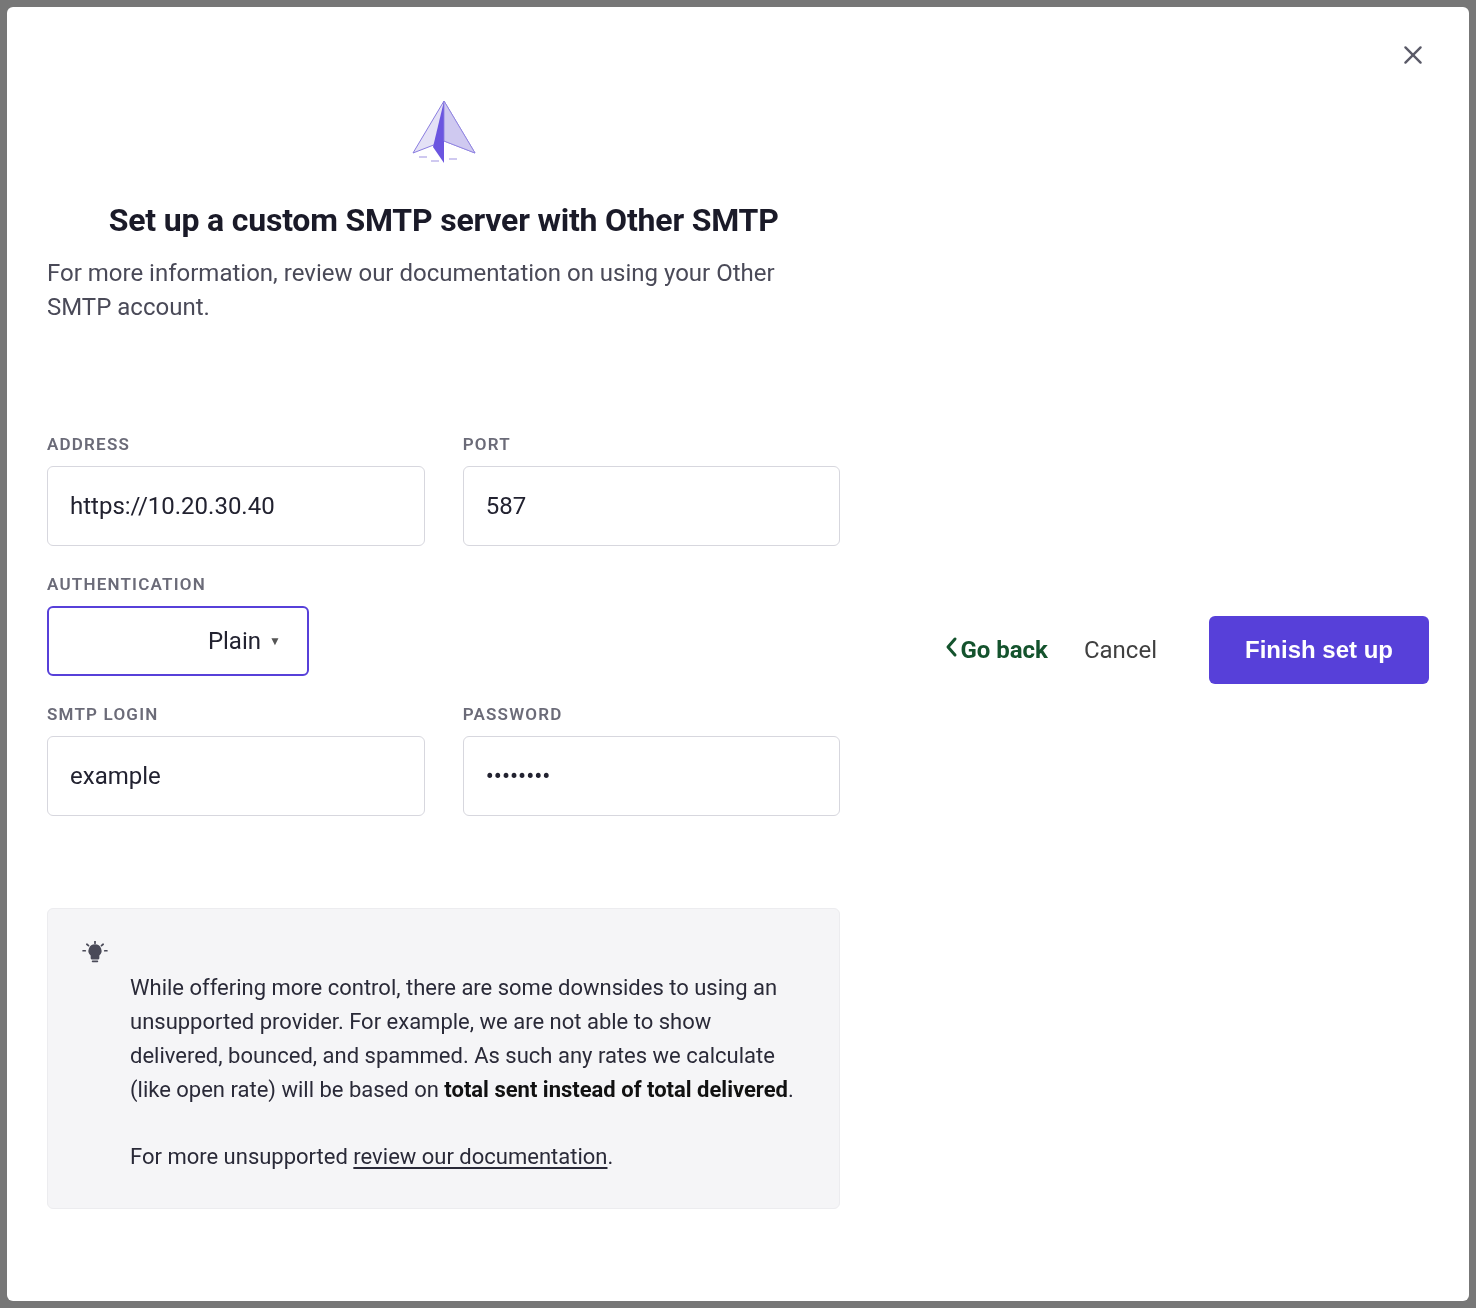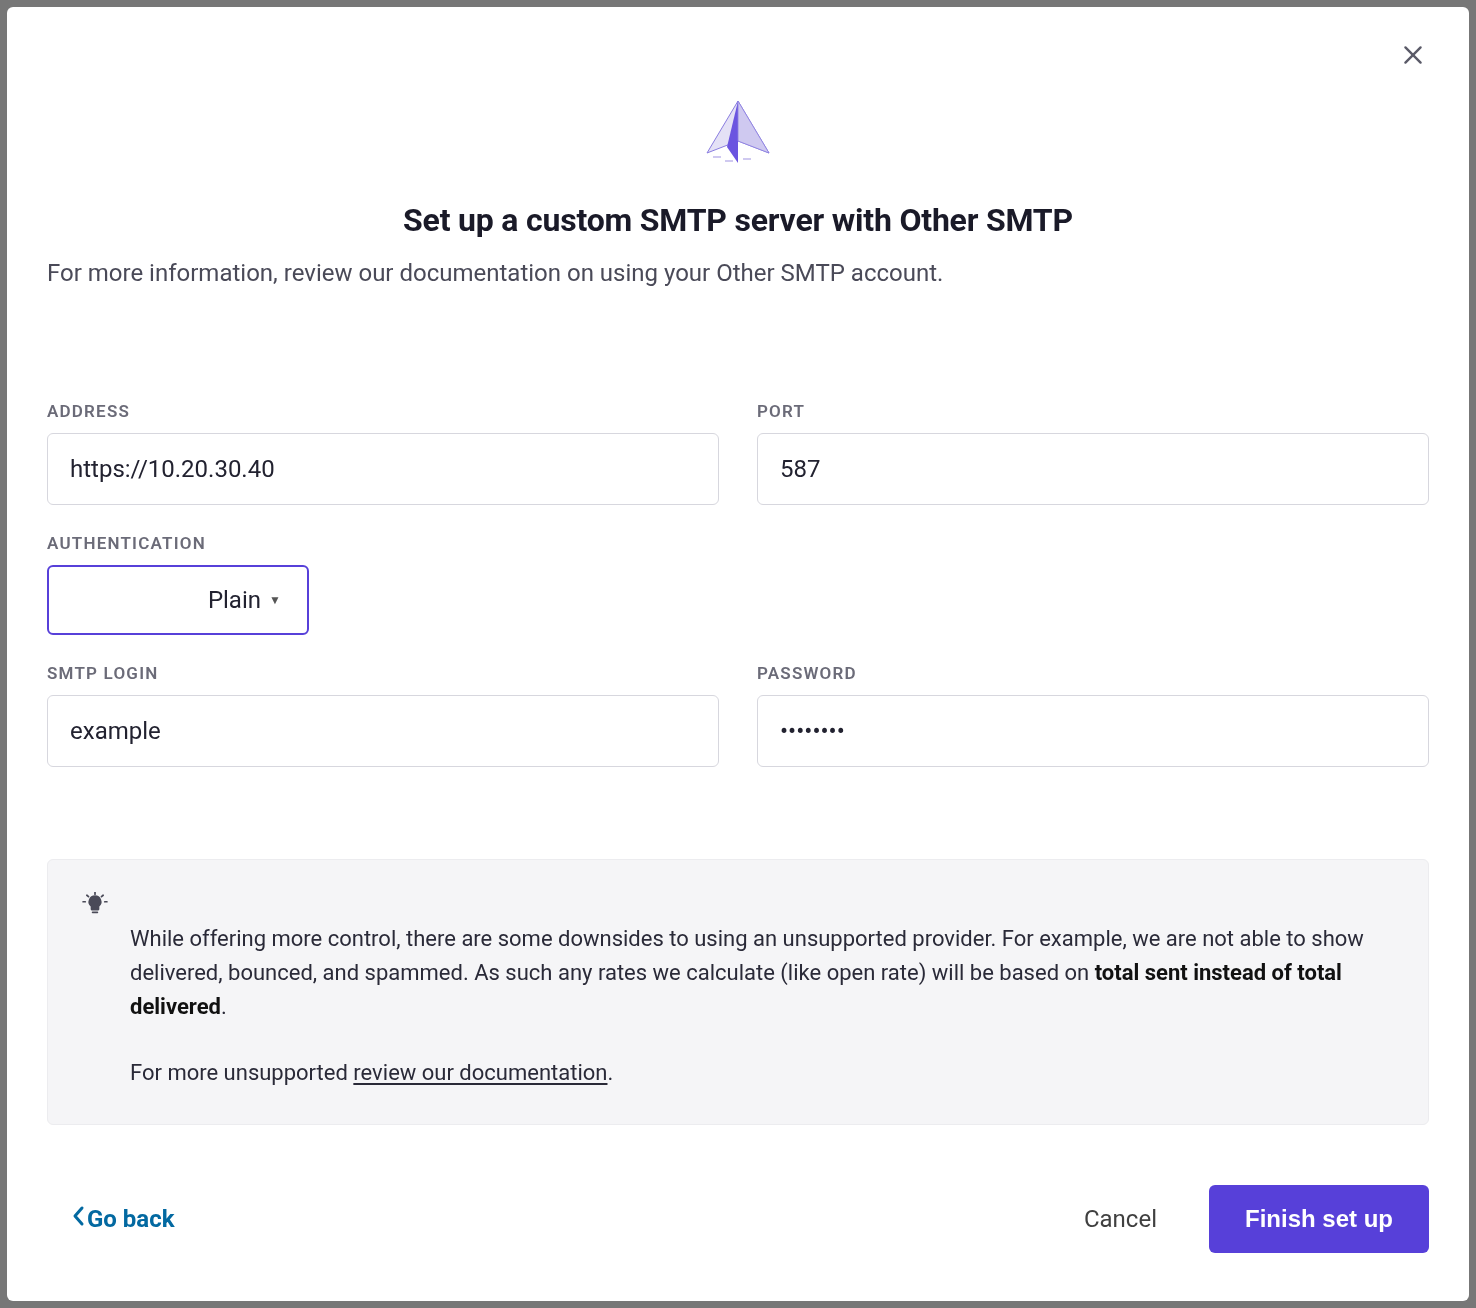--- a/index.html
+++ b/index.html
@@ -13,21 +13,21 @@
     }
     .modal {
       position: absolute;
       top: 7px;
       left: 7px;
       right: 7px;
       bottom: 7px;
       background: #ffffff;
       border-radius: 6px;
       display: flex;
-      flex-direction: column;
+      flex-direction: row;
     }
     .close-btn {
       position: absolute;
       top: 32px;
       right: 38px;
       width: 36px;
       height: 36px;
       display: flex;
       align-items: center;
       justify-content: center;
@@ -75,21 +75,21 @@
       display: block;
       font-size: 17px;
       font-weight: 600;
       letter-spacing: 1.2px;
       color: #6b6b78;
       margin-bottom: 12px;
       text-transform: uppercase;
     }
     .text-input {
       width: 100%;
-      height: 72px;
+      height: 80px;
       padding: 0 22px;
       font-size: 24px;
       color: #222230;
       background: #fff;
       border: 1px solid #d7d7de;
       border-radius: 6px;
       outline: none;
       font-family: inherit;
     }
     .select-wrap {
@@ -149,21 +149,21 @@
       flex: 0 0 auto;
       padding: 40px 40px 48px 40px;
       display: flex;
       align-items: center;
       justify-content: space-between;
     }
     .go-back {
       display: inline-flex;
       align-items: center;
       gap: 2px;
-      color: #0369a1;
+      color: #14532d;
       font-size: 24px;
       font-weight: 700;
       cursor: pointer;
       padding: 10px 20px;
       margin-left: 4px;
     }
     .go-back svg { width: 14px; height: 22px; }
     .footer-actions {
       display: flex;
       align-items: center;

